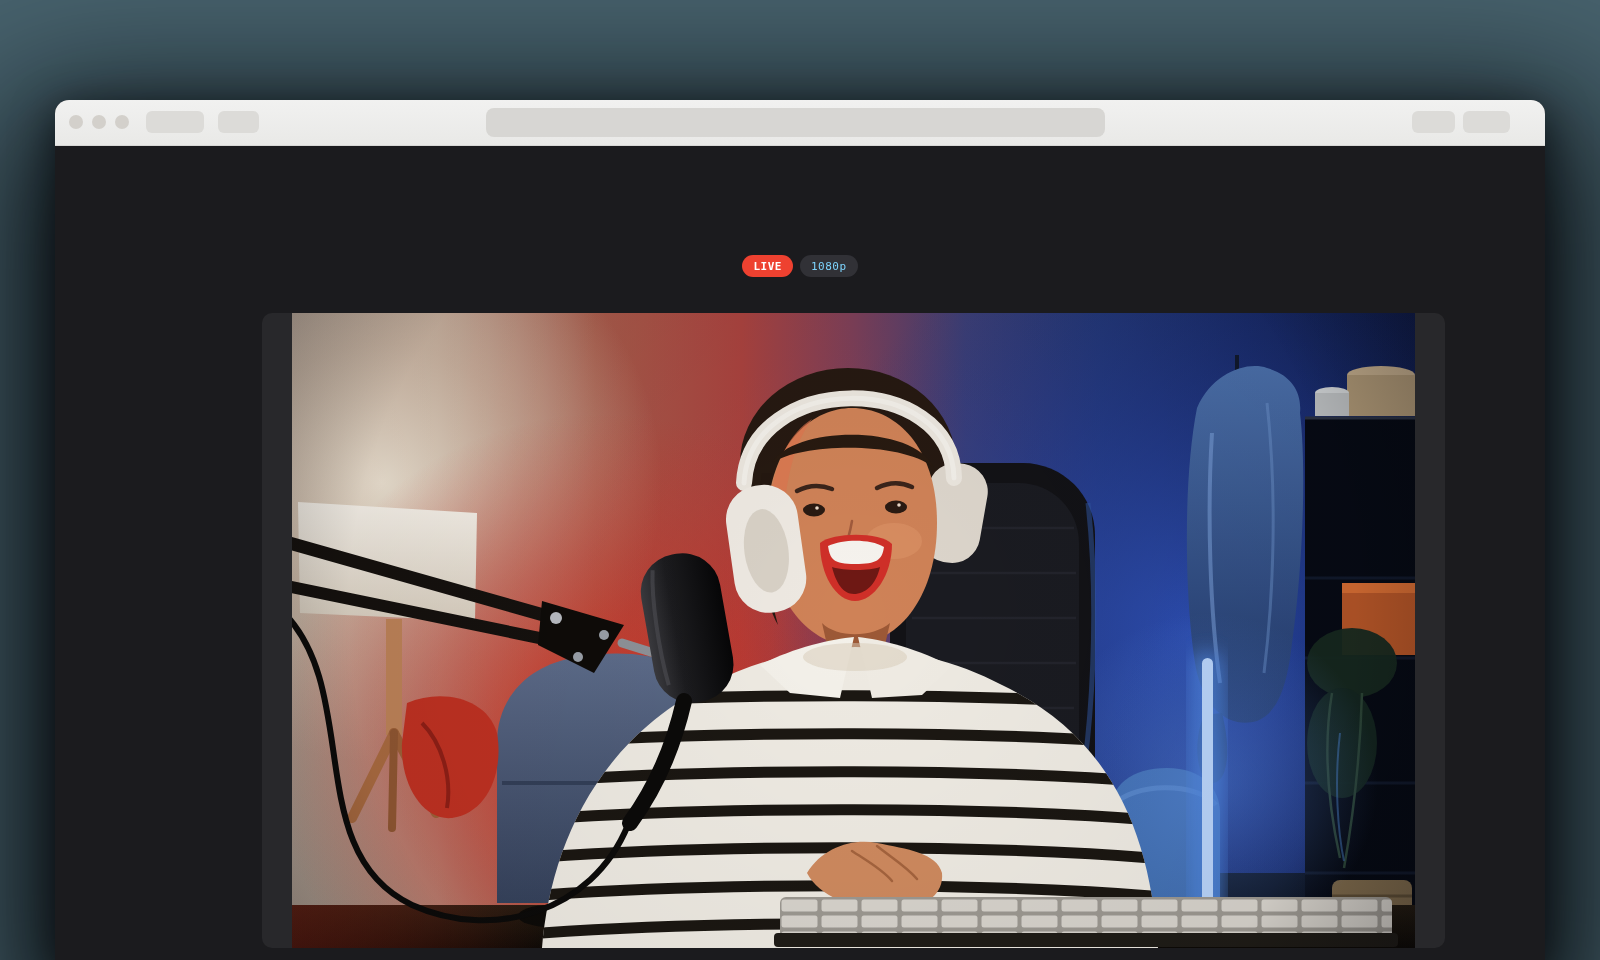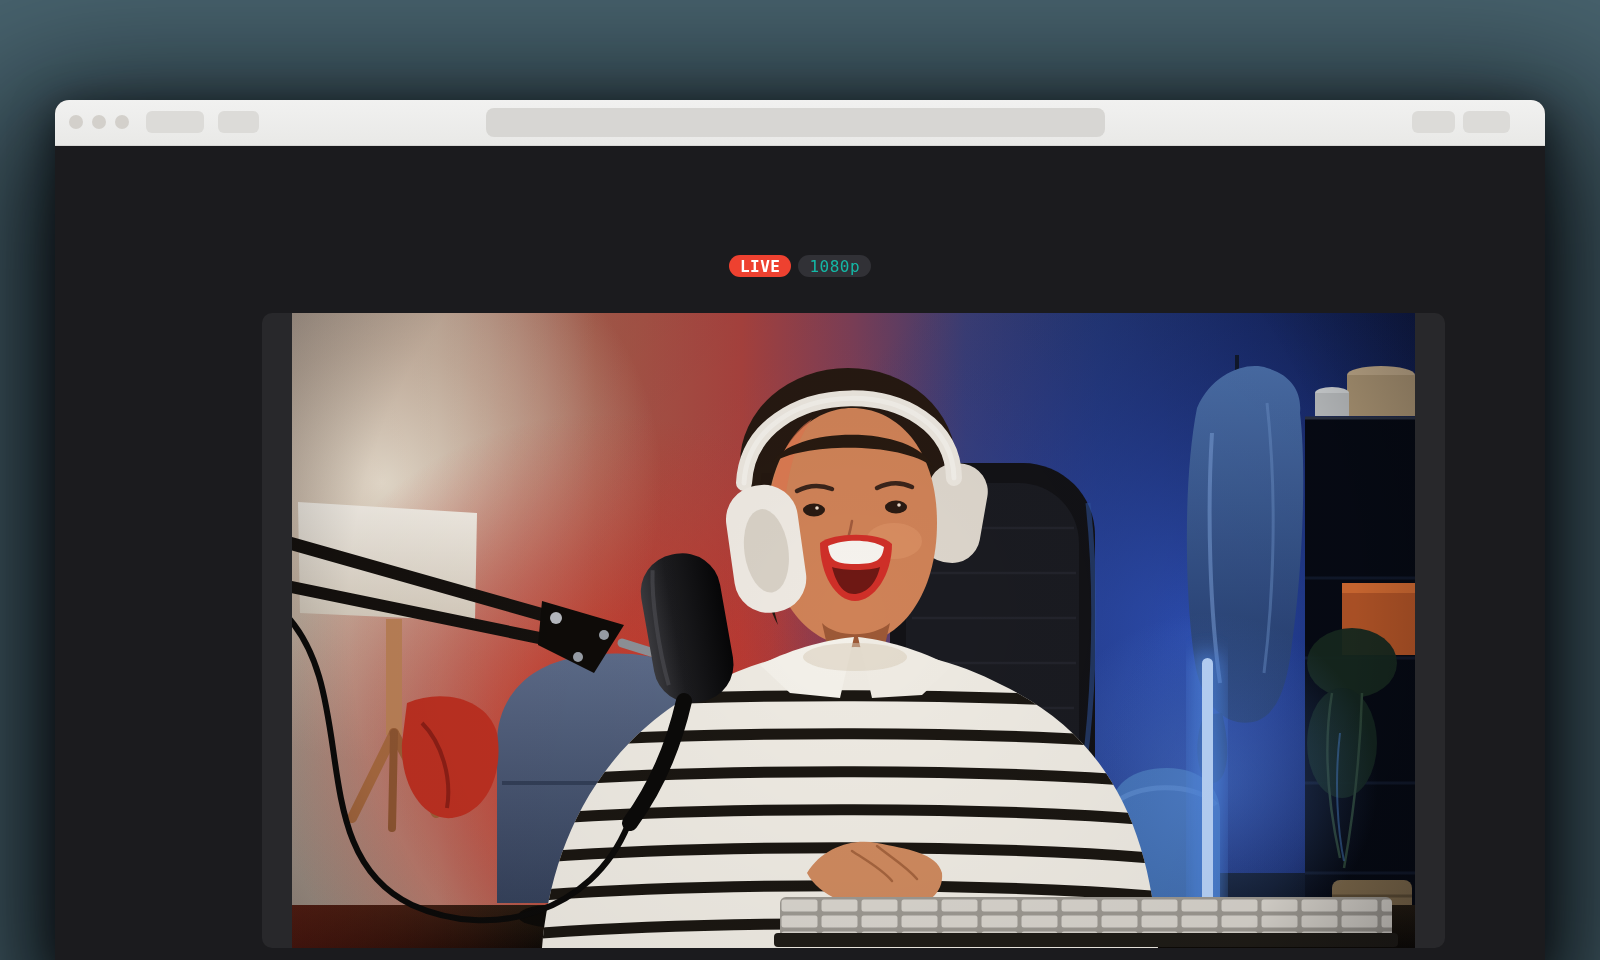--- a/index.html
+++ b/index.html
@@ -13,23 +13,23 @@
   .titlebar{position:absolute;left:0;top:0;right:0;height:45px;
     background:linear-gradient(#f1f1f0,#e9e9e7);border-bottom:1px solid #d8d8d6;
     border-radius:14px 14px 0 0;}
   .dot{position:absolute;top:15px;width:14px;height:14px;border-radius:50%;background:#d3d0cb;}
   .tab-ph{position:absolute;top:11px;height:22px;border-radius:6px;background:#dcdbd8;}
   .address-bar{position:absolute;left:431px;top:8px;width:619px;height:29px;border-radius:8px;background:#d7d6d3;}
 
   
   .badges{position:absolute;left:0;right:0;top:155px;display:flex;justify-content:center;gap:7px;}
   .badge{height:22px;display:flex;align-items:center;border-radius:999px;
-    font-family:"DejaVu Sans Mono",monospace;font-size:16px;letter-spacing:.5px;padding:0 11px;}
+    font-family:"DejaVu Sans Mono",monospace;font-size:11px;letter-spacing:.5px;padding:0 11px;}
   .badge.live{background:var(--live-badge-bg,#EE4130);color:#fff;font-weight:bold;}
-  .badge.quality{background:var(--quality-badge-bg,#313136);color:#14b8a6;text-align:center;}
+  .badge.quality{background:var(--quality-badge-bg,#313136);color:#7dd3fc;text-align:center;}
 
   
   .video-panel{position:absolute;left:207px;top:213px;width:1183px;height:635px;
     background:#28282B;border-radius:10px;overflow:hidden;}
   .stream-video{position:absolute;left:30px;top:0;width:1123px;height:635px;}
   .stream-video svg{display:block;width:100%;height:100%;}
 </style>
 </head>
 <body>
 

